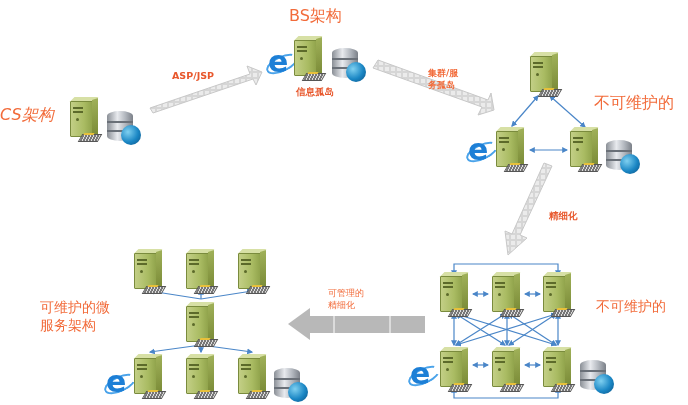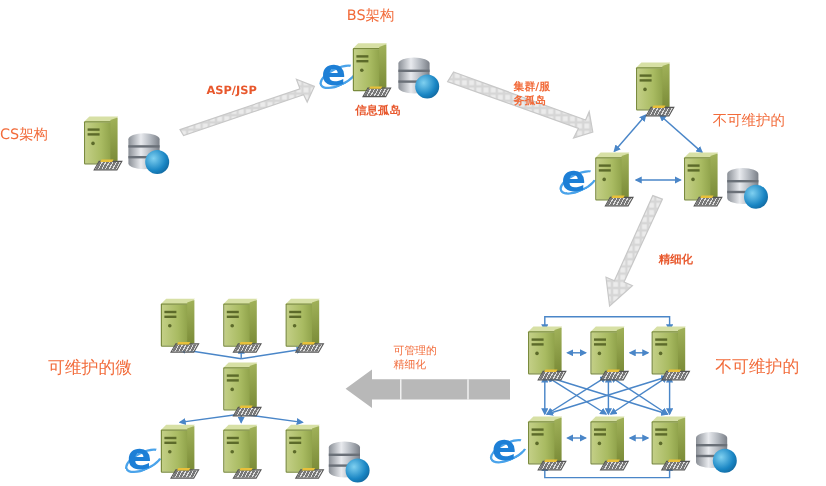--- a/index.html
+++ b/index.html
@@ -1,18 +1,18 @@
 <!DOCTYPE html>
 <html><head>
 <meta charset="utf-8">
 <style>
   html, body { margin: 0; padding: 0; background: #ffffff; }
   body { width: 688px; height: 405px; position: relative; overflow: hidden; font-family: "DejaVu Sans", sans-serif; }
   .abs { position: absolute; }
-  .title { color: #f26b3a; font-size: 12px; white-space: nowrap; line-height: 1.15; }
+  .title { color: #f26b3a; font-size: 16px; white-space: nowrap; line-height: 1.15; }
   .title-sm { color: #f26b3a; font-size: 14px; line-height: 1.3; white-space: nowrap; }
   .note { color: #f26b3a; font-size: 9px; line-height: 1.35; white-space: nowrap; }
   .note-b { color: #e8582d; font-size: 9.5px; font-weight: bold; white-space: nowrap; }
 
   
   .server { position: absolute; width: 32px; height: 46px; }
   .server .body { position: absolute; left: 2px; top: 4px; width: 22px; height: 34px;
     background: linear-gradient(90deg, #c3cf86 0%, #a9bb62 60%, #8ea149 100%);
     border: 1px solid #7a8b3d; border-radius: 1px; }
   .server .side { position: absolute; left: 24px; top: 2px; width: 6px; height: 36px;
@@ -97,21 +97,21 @@
   <g stroke="#4a86c8" stroke-width="1.2" fill="none" marker-end="url(#ah)">
     <line x1="201" y1="299" x2="150" y2="291"></line>
     <line x1="201" y1="299" x2="201" y2="290"></line>
     <line x1="201" y1="299" x2="252" y2="291"></line>
     <line x1="201" y1="345" x2="150" y2="352"></line>
     <line x1="201" y1="345" x2="201" y2="352"></line>
     <line x1="201" y1="345" x2="252" y2="352"></line>
   </g>
 </svg>
 
-<div class="abs title" style="left:0;top:106px;">CS架构</div>
+<div class="abs title" style="left:0;top:106px;font-style:italic;">CS架构</div>
 <div class="server" style="left:68px;top:97px;">
     <div class="top"></div>
     <div class="body"></div>
     <div class="side"></div>
     <div class="slot" style="top:10px"></div>
     <div class="slot" style="top:14px"></div>
     <div class="dot"></div>
     <div class="kb"></div>
     <div class="kb-y"></div>
   </div>
@@ -270,20 +270,21 @@
   <div>不可维护的</div>
 </div>
 
 <div class="abs note" style="left:328px;top:287px;">
   <div>可管理的</div>
   <div>精细化</div>
 </div>
 
 <div class="abs title-sm" style="left:40px;top:298px;">
   <div>可维护的微</div>
+  <div>服务架构</div>
 </div>
 <div class="server" style="left:132px;top:249px;">
     <div class="top"></div>
     <div class="body"></div>
     <div class="side"></div>
     <div class="slot" style="top:10px"></div>
     <div class="slot" style="top:14px"></div>
     <div class="dot"></div>
     <div class="kb"></div>
     <div class="kb-y"></div>

